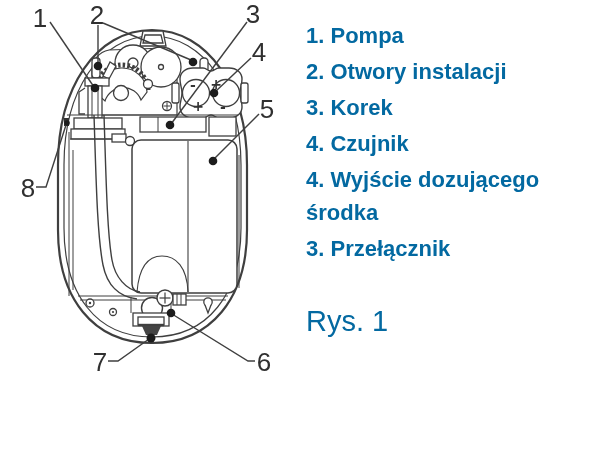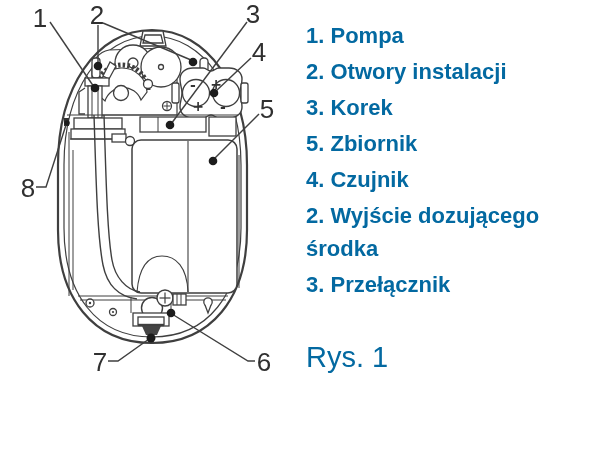--- a/index.html
+++ b/index.html
@@ -172,20 +172,19 @@
         <circle cx="67" cy="123" r="2.8" fill="#1c1c1c" stroke="none"></circle>
         <text class="callout-num" x="28" y="197" text-anchor="middle" stroke="none">8</text>
       </g>
     </svg>
   </div>
 
   <div class="legend">
     <div class="legend-item">1. Pompa</div>
     <div class="legend-item">2. Otwory instalacji</div>
     <div class="legend-item">3. Korek</div>
-    <div class="legend-item">5. Zbiornik</div>
     <div class="legend-item">4. Czujnik</div>
-    <div class="legend-item">2. Wyjście dozującego środka</div>
+    <div class="legend-item">4. Wyjście dozującego środka</div>
     <div class="legend-item">3. Przełącznik</div>
     <div class="legend-caption">Rys. 1</div>
   </div>
 
 </div>
 
 </body></html>

